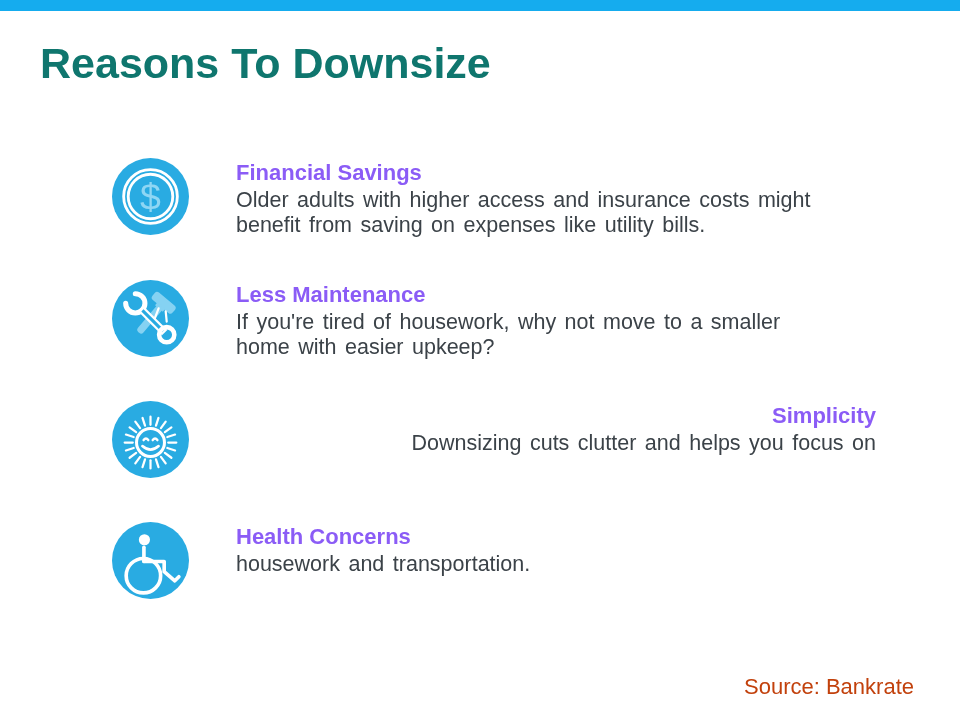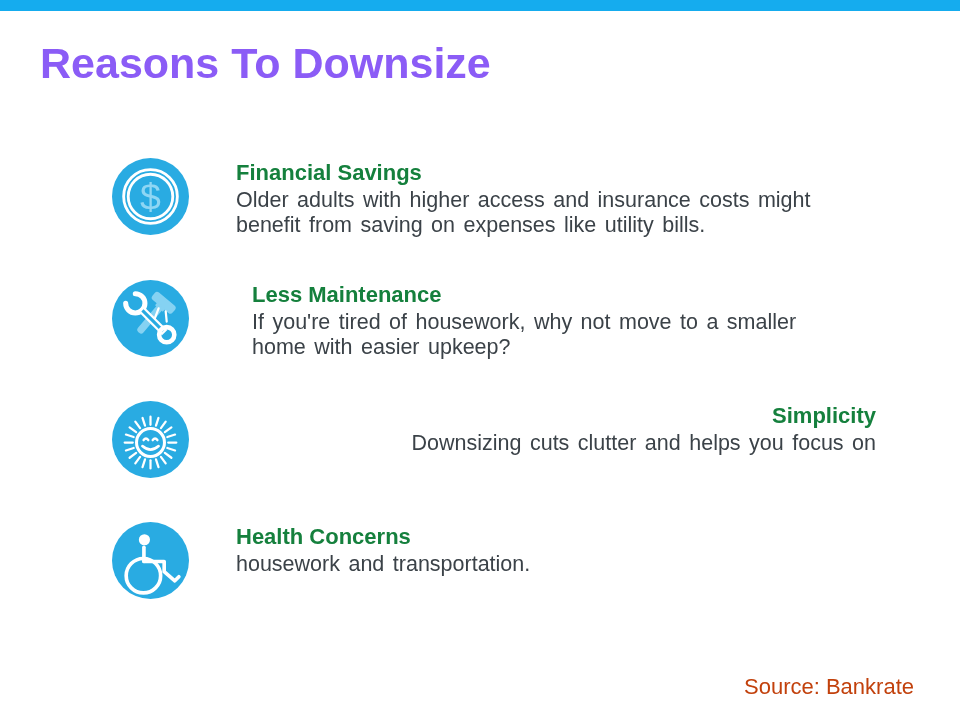--- a/index.html
+++ b/index.html
@@ -10,35 +10,35 @@
 
   .top-bar {
     position: absolute; top: 0; left: 0;
     width: 960px; height: 11px;
     background: #15ACEE;
   }
 
   .title {
     position: absolute; left: 40px; top: 42px;
     font-size: 43px; font-weight: bold;
-    color: #8b5cf6; line-height: 1.0; letter-spacing: 0px;
+    color: #0f766e; line-height: 1.0; letter-spacing: 0px;
   }
 
   .row { position: absolute; left: 112px; display: flex; align-items: flex-start; }
   .row1 { top: 158px; }
-  .row2 { top: 280px; gap: 16px; }
+  .row2 { top: 280px; }
   .row3 { top: 401px; text-align: right; }
   .row4 { top: 522px; }
 
   .icon-wrap { width: 77px; height: 77px; flex: 0 0 77px; }
   .icon-wrap svg { display: block; }
 
   .txt { margin-left: 47px; margin-top: 1px; width: 640px; }
   .heading {
-    font-size: 22px; font-weight: bold; color: #15803d;
+    font-size: 22px; font-weight: bold; color: #8b5cf6;
     line-height: 27px; margin-bottom: 2px;
   }
   .body-line {
     font-size: 21.5px; color: #3B4248;
     line-height: 25px; word-spacing: 2.5px;
   }
 
   .source {
     position: absolute; top: 674px; right: 46px;
     font-size: 22px; color: #c2410c;

